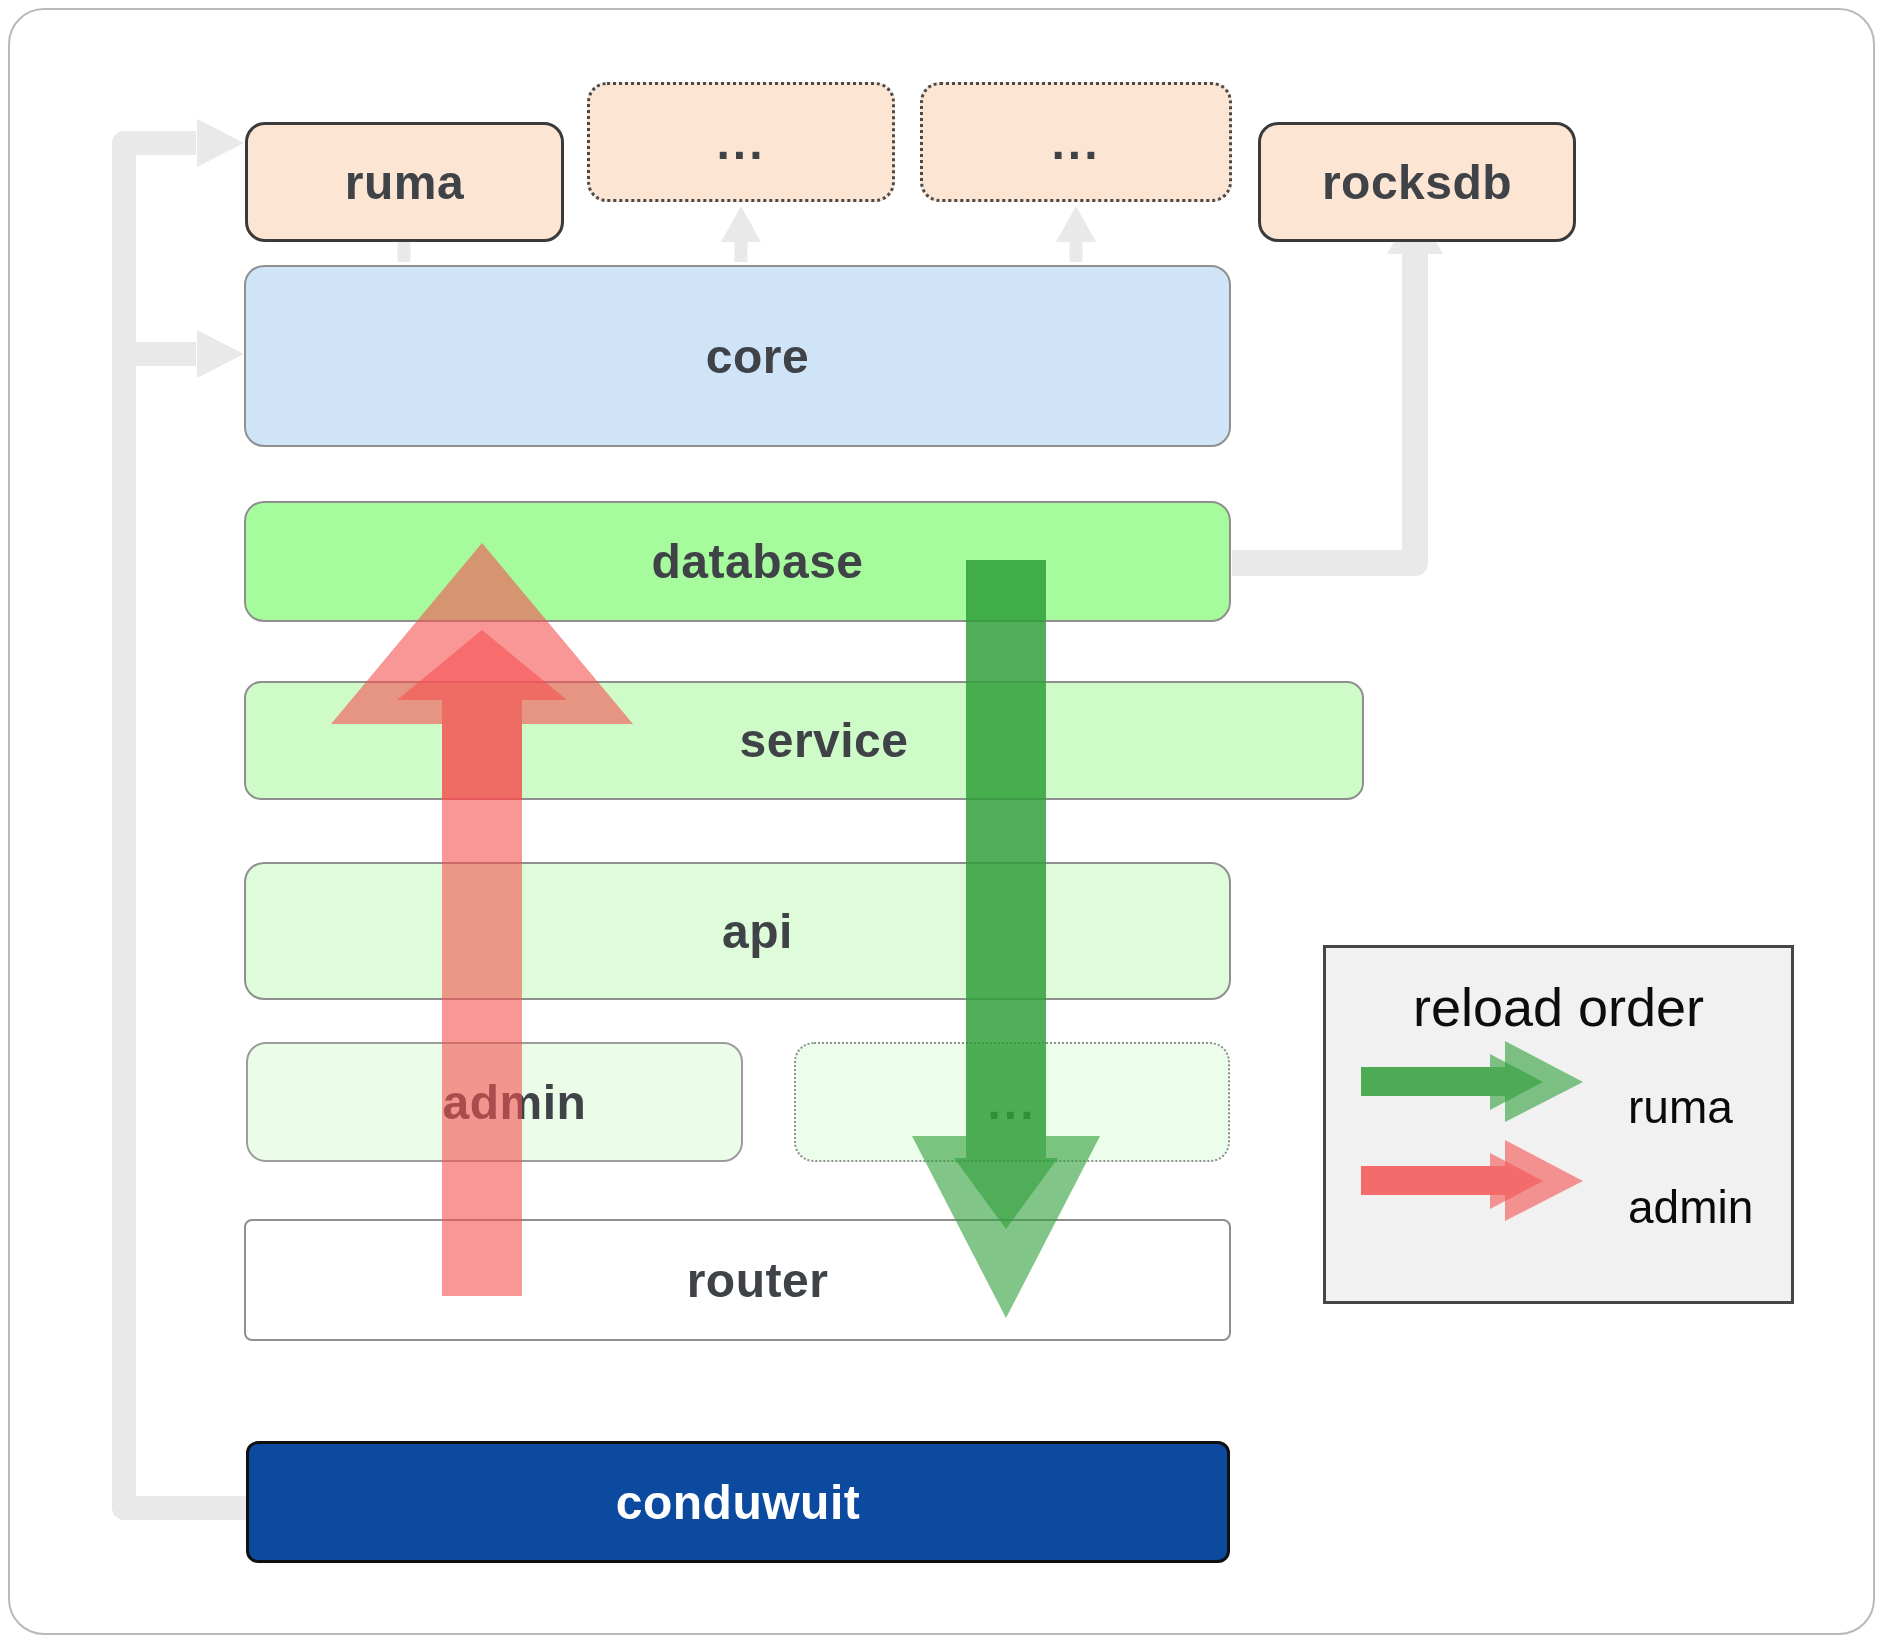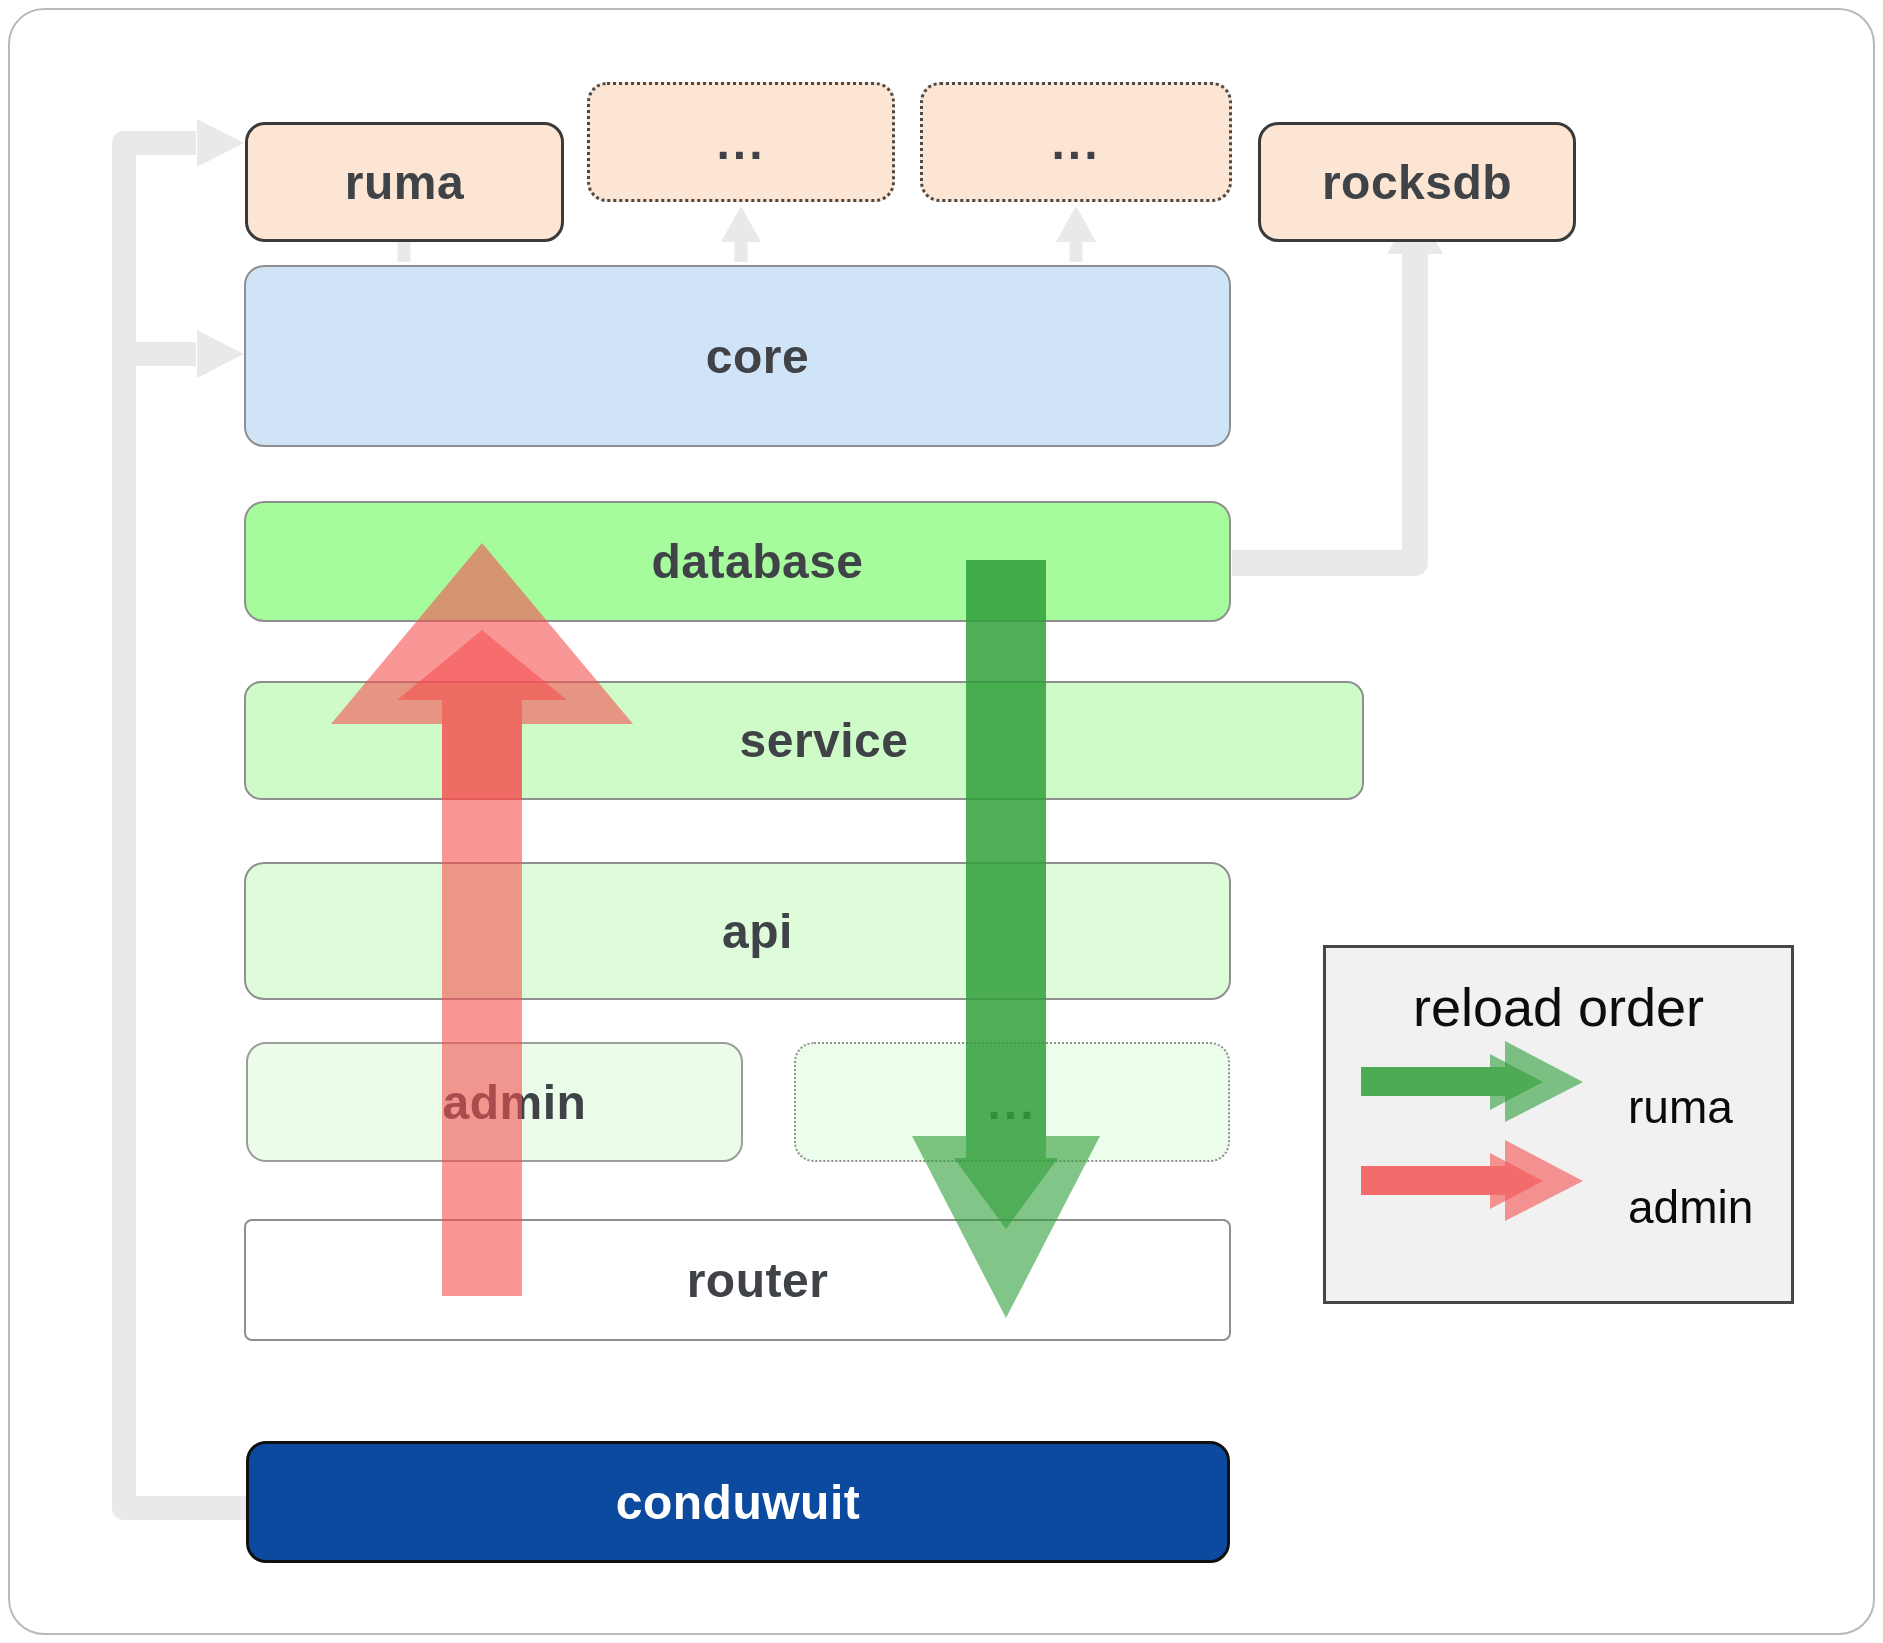--- a/index.html
+++ b/index.html
@@ -33,21 +33,21 @@
   #box-dots2    {left:920px; top:82px;  width:312px; height:120px; background:var(--peach);}
   #box-rocksdb  {left:1258px;top:82px;  width:318px; height:120px; background:var(--peach);}
   #box-core     {left:244px; top:265px; width:987px; height:182px; background:var(--core-blue);}
   #box-database {left:244px; top:501px; width:987px; height:121px; background:var(--db-green);}
   #box-service  {left:244px; top:681px; width:1120px; height:119px; background:var(--service-green);border-radius:17px;}
   #box-api      {left:244px; top:862px; width:987px; height:138px; background:var(--api-green);}
   #box-admin    {left:246px; top:1042px;width:497px; height:120px; background:var(--admin-green); border-width:2px;}
   #box-admindots{left:794px; top:1042px;width:436px; height:120px; background:#edfdeb;}
   #box-router   {left:244px; top:1219px;width:987px; height:122px; background:var(--router-white);border-radius:8px;}
   #box-conduwuit{left:246px; top:1441px;width:984px; height:122px; background:var(--conduwuit-blue);
-                 color:#ffffff; border:3px solid #101010; border-radius:20px;}
+                 color:#ffffff; border:3px solid #101010; border-radius:12px;}
   #legend{
     position:absolute; left:1323px; top:945px; width:471px; height:359px; box-sizing:border-box;
     background:var(--legend-bg); border:3px solid var(--legend-border);
   }
   #legend .title{
     position:absolute; left:0; top:28px; width:100%; text-align:center;
     font-size:54px; color:#0d0d0d; font-weight:400;
   }
   .legend-label{position:absolute; font-size:46px; color:#0a0a0a;}
   #legend-load-label{left:302px; top:132px;}

